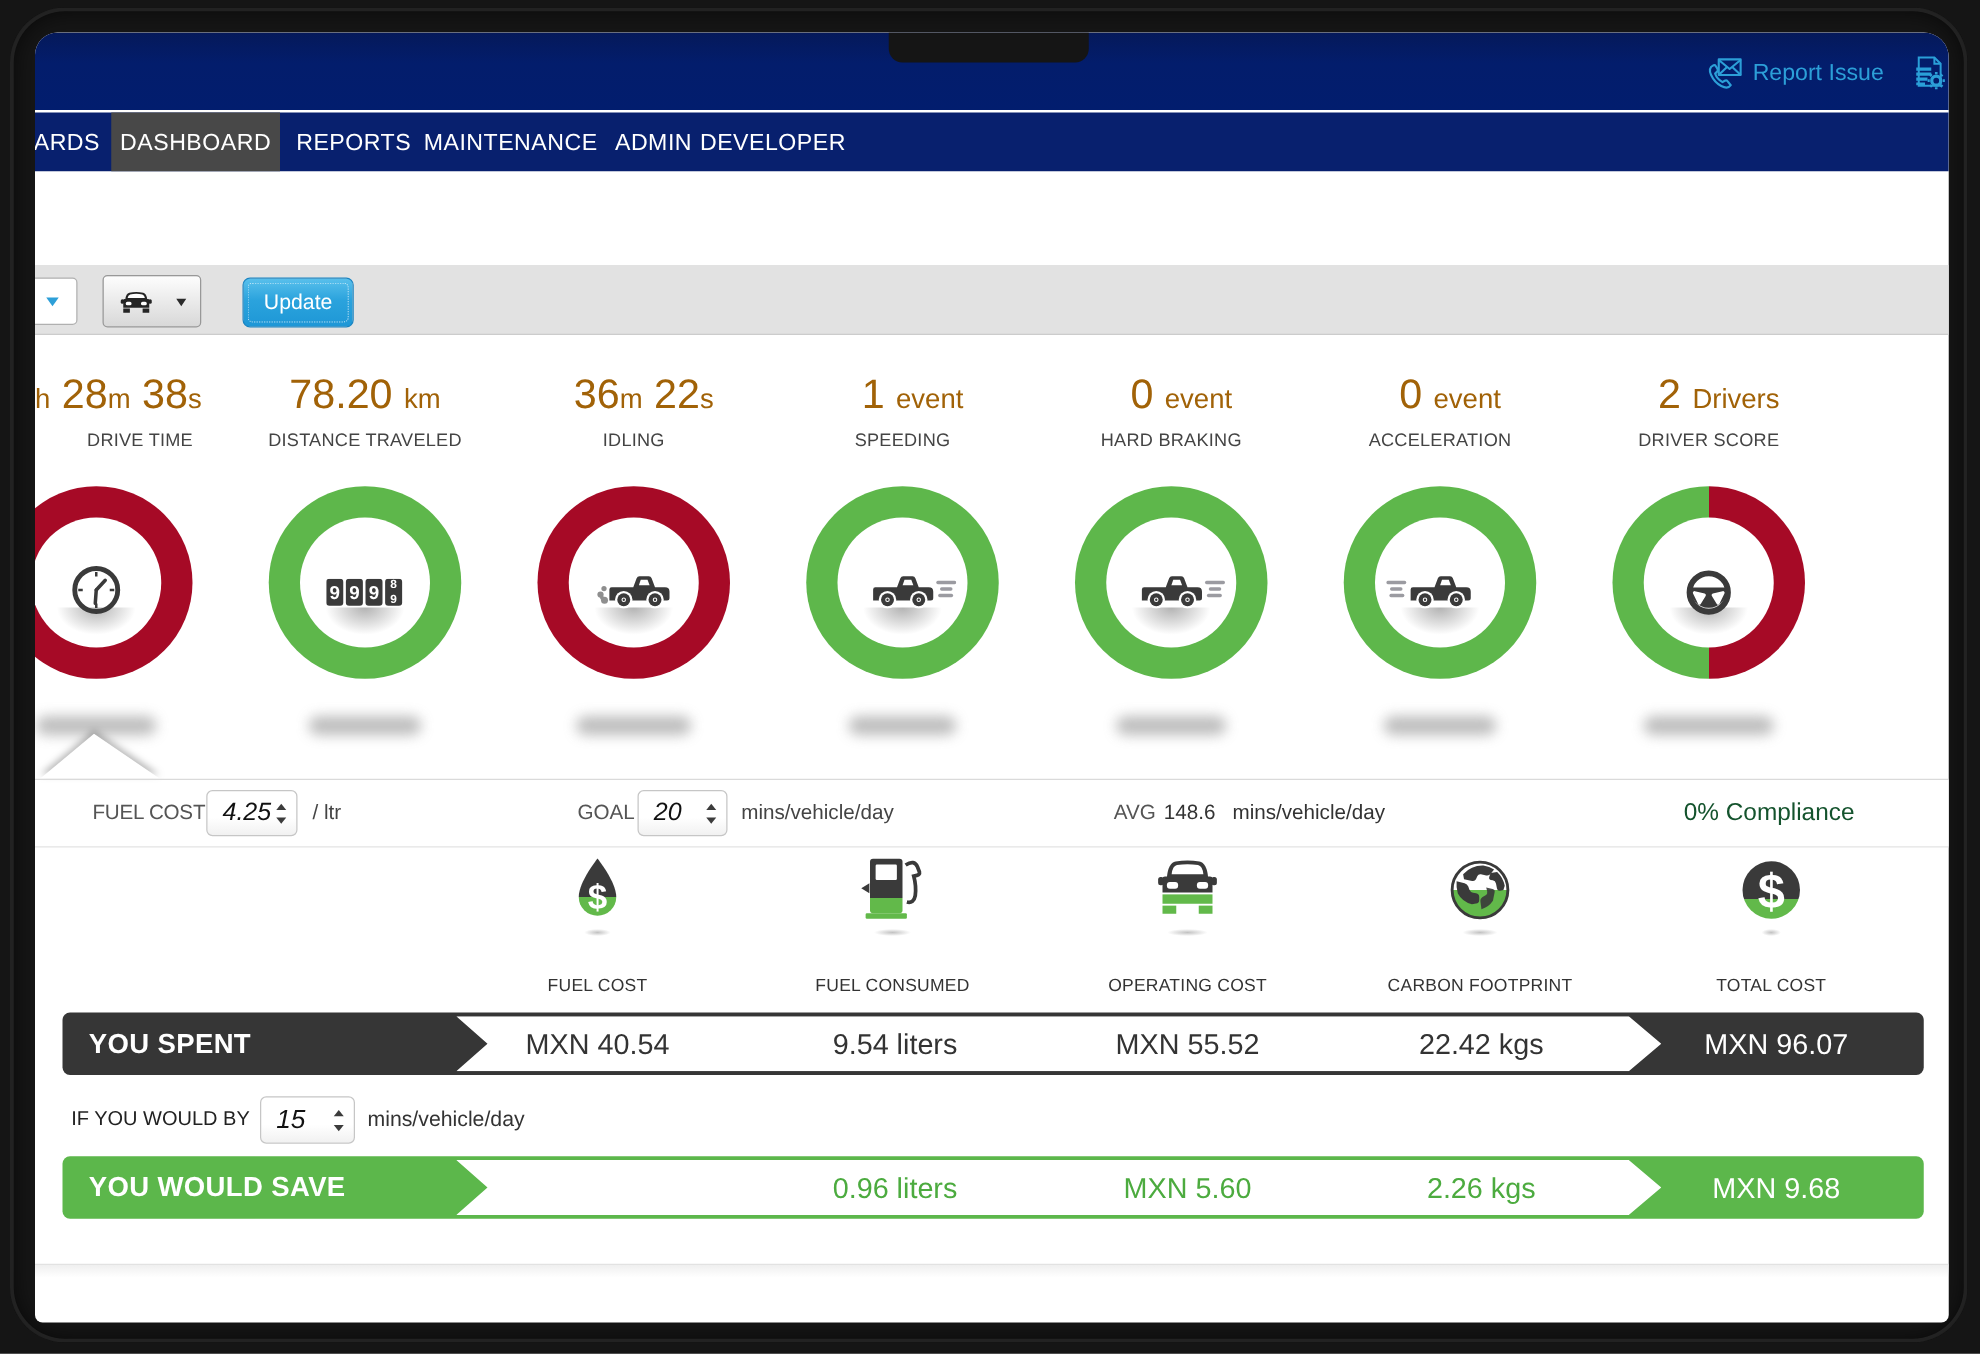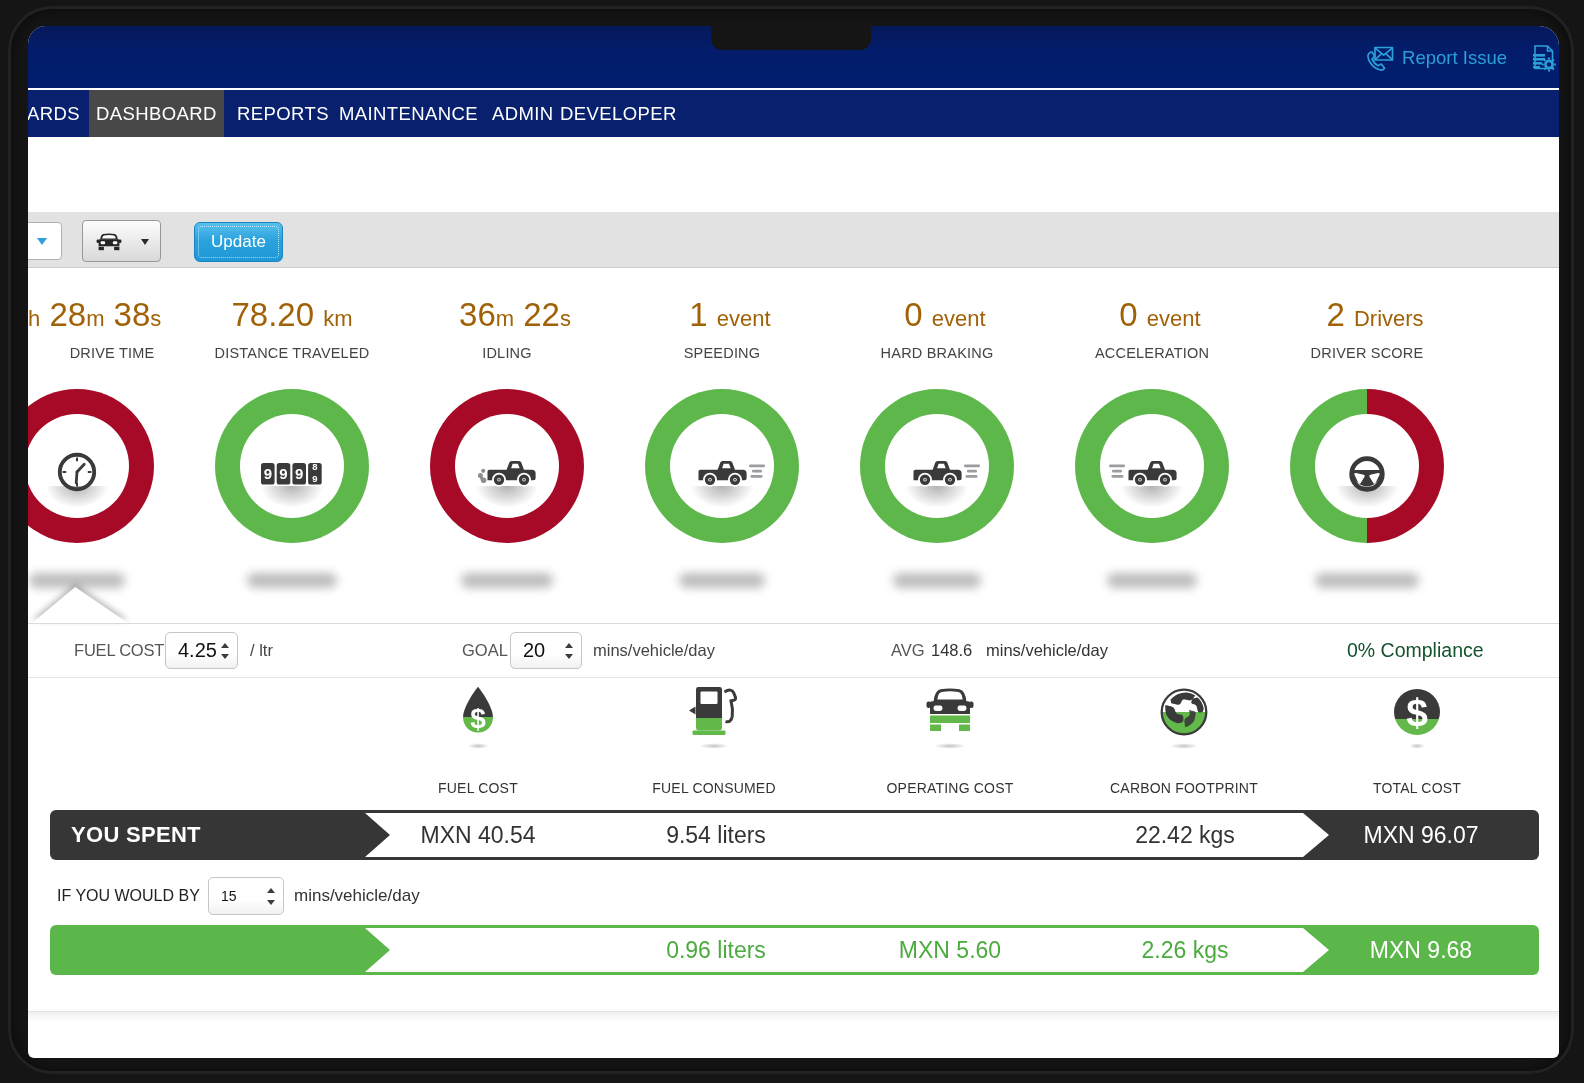--- a/index.html
+++ b/index.html
@@ -24,21 +24,21 @@
   .donut{position:absolute;top:363px;width:154px;height:154px;border-radius:50%;}
   .dsplit{background:conic-gradient(#a60a26 0deg 180deg,#5eb74b 180deg 360deg);}
   .dsplit:after{content:"";position:absolute;left:25px;top:25px;width:104px;height:104px;background:#fff;border-radius:50%;}
   .ped{position:absolute;width:76px;height:28px;background:radial-gradient(ellipse 56% 105% at 50% 0%,rgba(128,128,128,.60) 0%,rgba(150,150,150,.34) 40%,rgba(255,255,255,0) 74%);}
   .blob{position:absolute;top:547px;height:15px;background:#9d9d9d;border-radius:8px;filter:blur(5px);opacity:.68;}
   .tri{position:absolute;left:4px;top:561px;width:96px;height:36px;z-index:5;filter:drop-shadow(0 -3px 3px rgba(0,0,0,.28));}
   .tri:before{content:"";position:absolute;left:0;top:0;width:100%;height:100%;background:#fff;clip-path:polygon(45% 0%,100% 100%,0% 100%);}
   .hr1{position:absolute;left:0;top:597px;width:100%;height:1px;background:#dadada;z-index:6;}
   .setrow{position:absolute;left:0;top:598px;width:100%;height:53px;background:#fff;}
   .setrow .lbl{position:absolute;height:53px;line-height:53px;font-size:16.5px;color:#555;white-space:nowrap;}
-  .spin{position:absolute;top:8px;height:37px;background:linear-gradient(180deg,#fff 0%,#fff 60%,#f1f1f1 100%);border:1px solid #c6c6c6;border-radius:5px;box-sizing:border-box;}
+  .spin{position:absolute;top:8px;height:37px;background:linear-gradient(180deg,#fff 0%,#fff 60%,#f1f1f1 100%);border:1px solid #c6c6c6;border-radius:5px;box-sizing:border-box;font-style:italic;}
   .spin .v{position:absolute;left:12px;top:0;height:35px;line-height:35px;font-size:20px;color:#111;}
   .spin .ar{position:absolute;right:5px;top:0;height:100%;width:11px;}
   .spin .ar:before{content:"";position:absolute;top:10px;left:0;border-left:4.5px solid transparent;border-right:4.5px solid transparent;border-bottom:5.5px solid #3c3c3c;}
   .spin .ar:after{content:"";position:absolute;bottom:9px;left:0;border-left:4.5px solid transparent;border-right:4.5px solid transparent;border-top:5.5px solid #3c3c3c;}
   .hr2{position:absolute;left:0;top:651px;width:100%;height:1px;background:#e3e3e3;}
   .ilab{position:absolute;top:752px;height:20px;line-height:20px;font-size:14px;color:#333;text-align:center;width:240px;letter-spacing:.2px;}
   .ish{position:absolute;top:716px;width:34px;height:8px;background:radial-gradient(ellipse 50% 50% at 50% 50%,rgba(120,120,120,.45),rgba(255,255,255,0) 70%);}
   .bigbar{position:absolute;left:22px;width:1489px;height:50px;border-radius:6px;}
   .darkbar{top:784px;background:#363636;}
   .greenbar{top:899px;background:#5cb74b;}
@@ -376,34 +376,36 @@
       </div>
   <div class="ish" style="left:1378px;width:22px;"></div>
   <div class="ilab" style="left:1269px;">TOTAL COST</div>
   </div>
 
   <div class="bigbar darkbar">
     <div class="wpoly"></div>
     <div class="bartitle">YOU SPENT</div>
     <div class="barval" style="left:338px;color:#333;">MXN 40.54</div>
     <div class="barval" style="left:576px;color:#333;">9.54 liters</div>
+    <div class="barval" style="left:810px;color:#333;">MXN 55.52</div>
     <div class="barval" style="left:1045px;color:#333;">22.42 kgs</div>
     <div class="barval" style="left:1281px;color:#fff;">MXN 96.07</div>
   </div>
 
   <div class="redrow">
     <div style="position:absolute;left:29px;top:6px;height:38px;line-height:38px;font-size:16px;color:#222;">IF YOU WOULD BY</div>
     <div class="spin" style="left:180px;top:6px;width:76px;height:38px;">
-        <div class="v" style="font-size:14px;line-height:36px;">15</div>
+        <div class="v" style="font-size:21px;line-height:36px;">15</div>
         <div class="ar"></div>
       </div>
     <div style="position:absolute;left:266px;top:6px;height:38px;line-height:38px;font-size:17px;color:#333;">mins/vehicle/day</div>
   </div>
 
   <div class="bigbar greenbar">
     <div class="wpoly"></div>
+    <div class="bartitle">YOU WOULD SAVE</div>
     <div class="barval" style="left:576px;color:#4cab3f;">0.96 liters</div>
     <div class="barval" style="left:810px;color:#4cab3f;text-align:center;">MXN 5.60</div>
     <div class="barval" style="left:1045px;color:#4cab3f;">2.26 kgs</div>
     <div class="barval" style="left:1281px;color:#fff;">MXN 9.68</div>
   </div>
   <div class="fl"></div>
 </div>
 
 </body></html>

